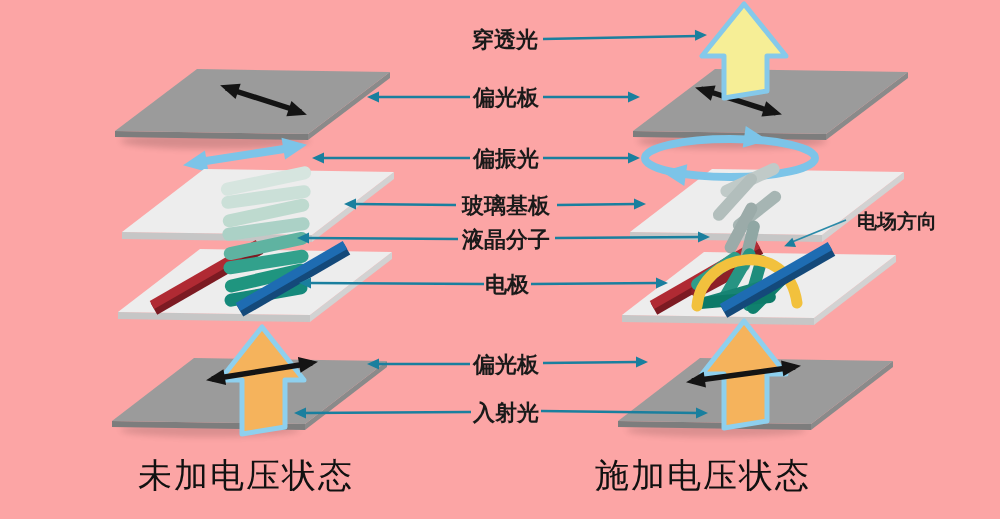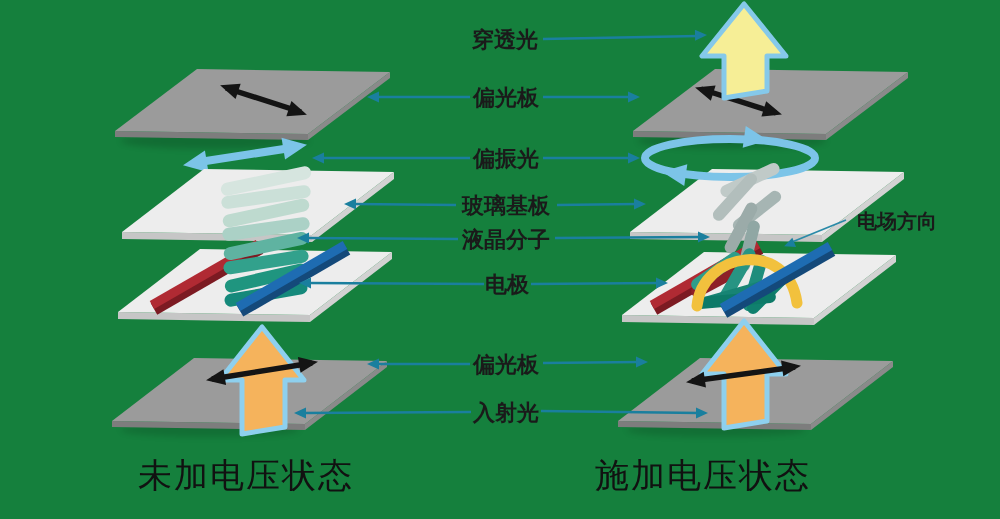--- a/index.html
+++ b/index.html
@@ -1,16 +1,16 @@
 <!DOCTYPE html>
 <html><head>
 <meta charset="utf-8">
 <style>
   html,body{margin:0;padding:0;background:#fff;}
-  .stage{position:relative;width:1000px;height:519px;background:#15803d;overflow:hidden;}
+  .stage{position:relative;width:1000px;height:519px;background:#fca5a5;overflow:hidden;}
   svg{position:absolute;left:0;top:0;}
   .lbl{font:700 22px "Liberation Sans","DejaVu Sans",sans-serif;fill:#1a1a1a;}
   .efl{font:700 20px "Liberation Sans","DejaVu Sans",sans-serif;fill:#1a1a1a;}
   .cap{font:400 34px "Liberation Serif","DejaVu Serif",serif;fill:#111;letter-spacing:2px;}
   .ann{stroke:#1a7f9e;stroke-width:2.4;fill:none;}
   .annh{fill:#1a7f9e;}
   .blk{stroke:#141414;stroke-width:5.5;fill:none;}
   .blkh{fill:#141414;}
   .lb{fill:#7cc4e8;}
 </style>

